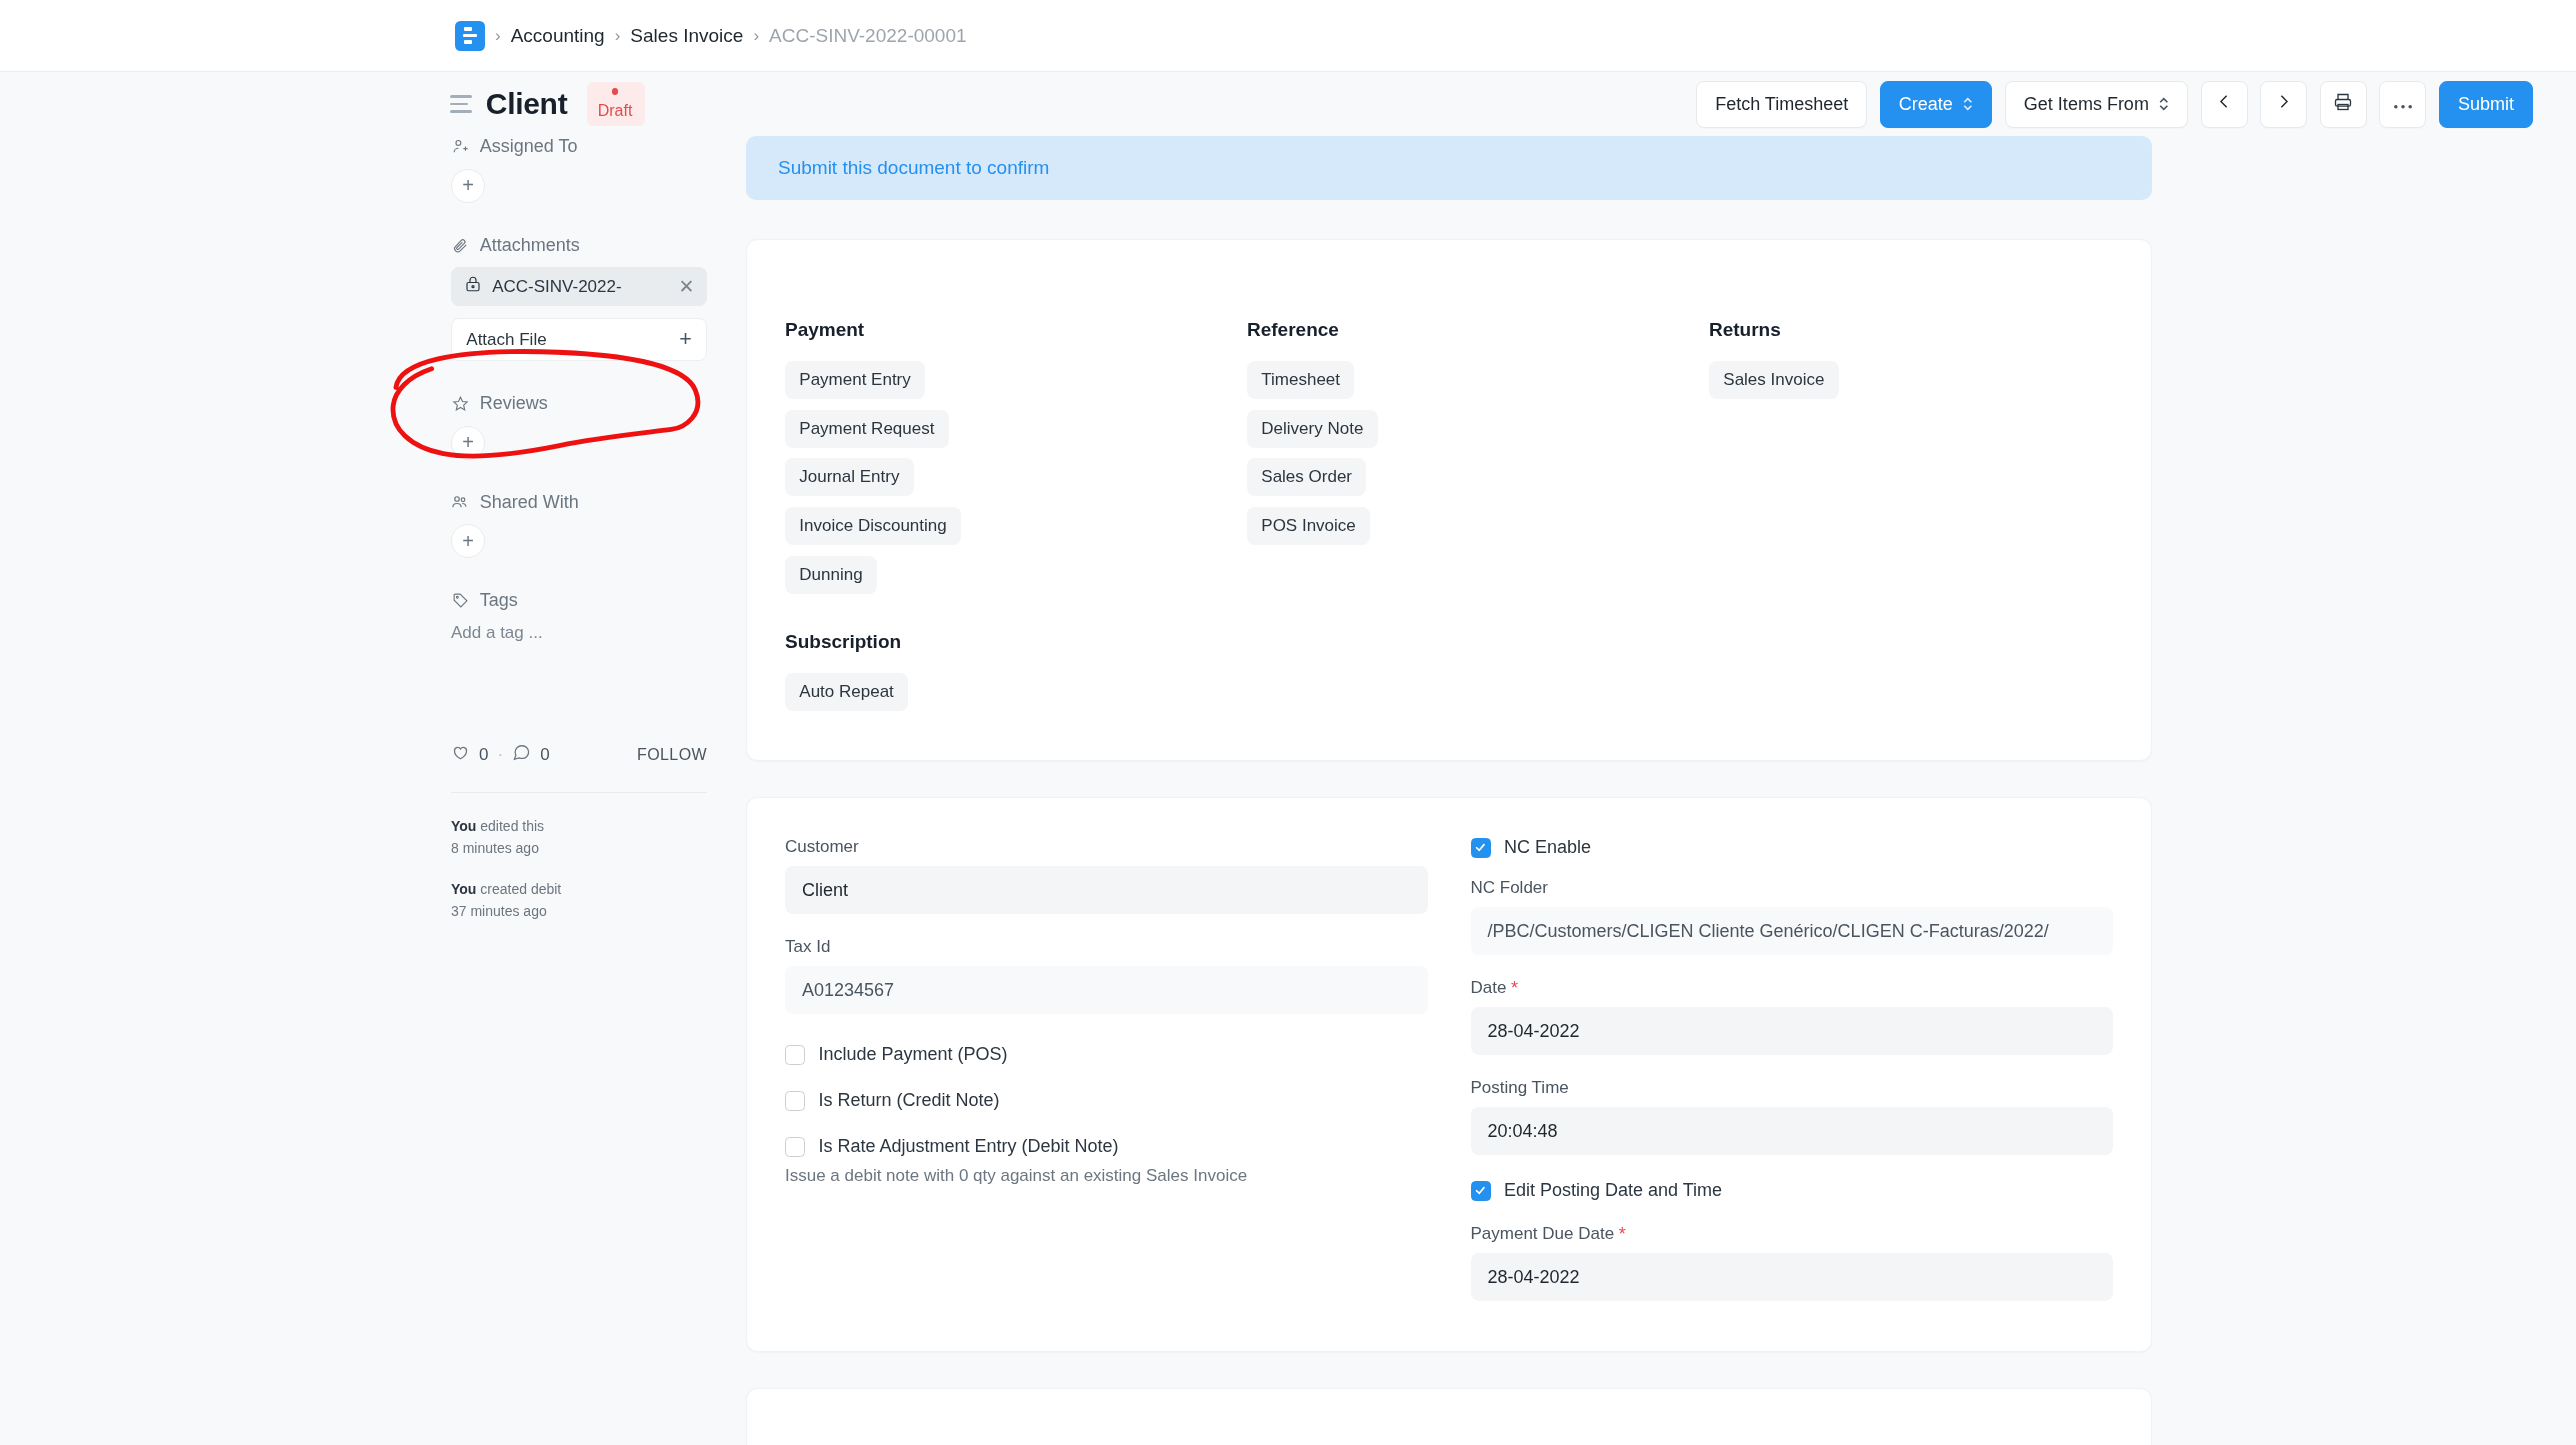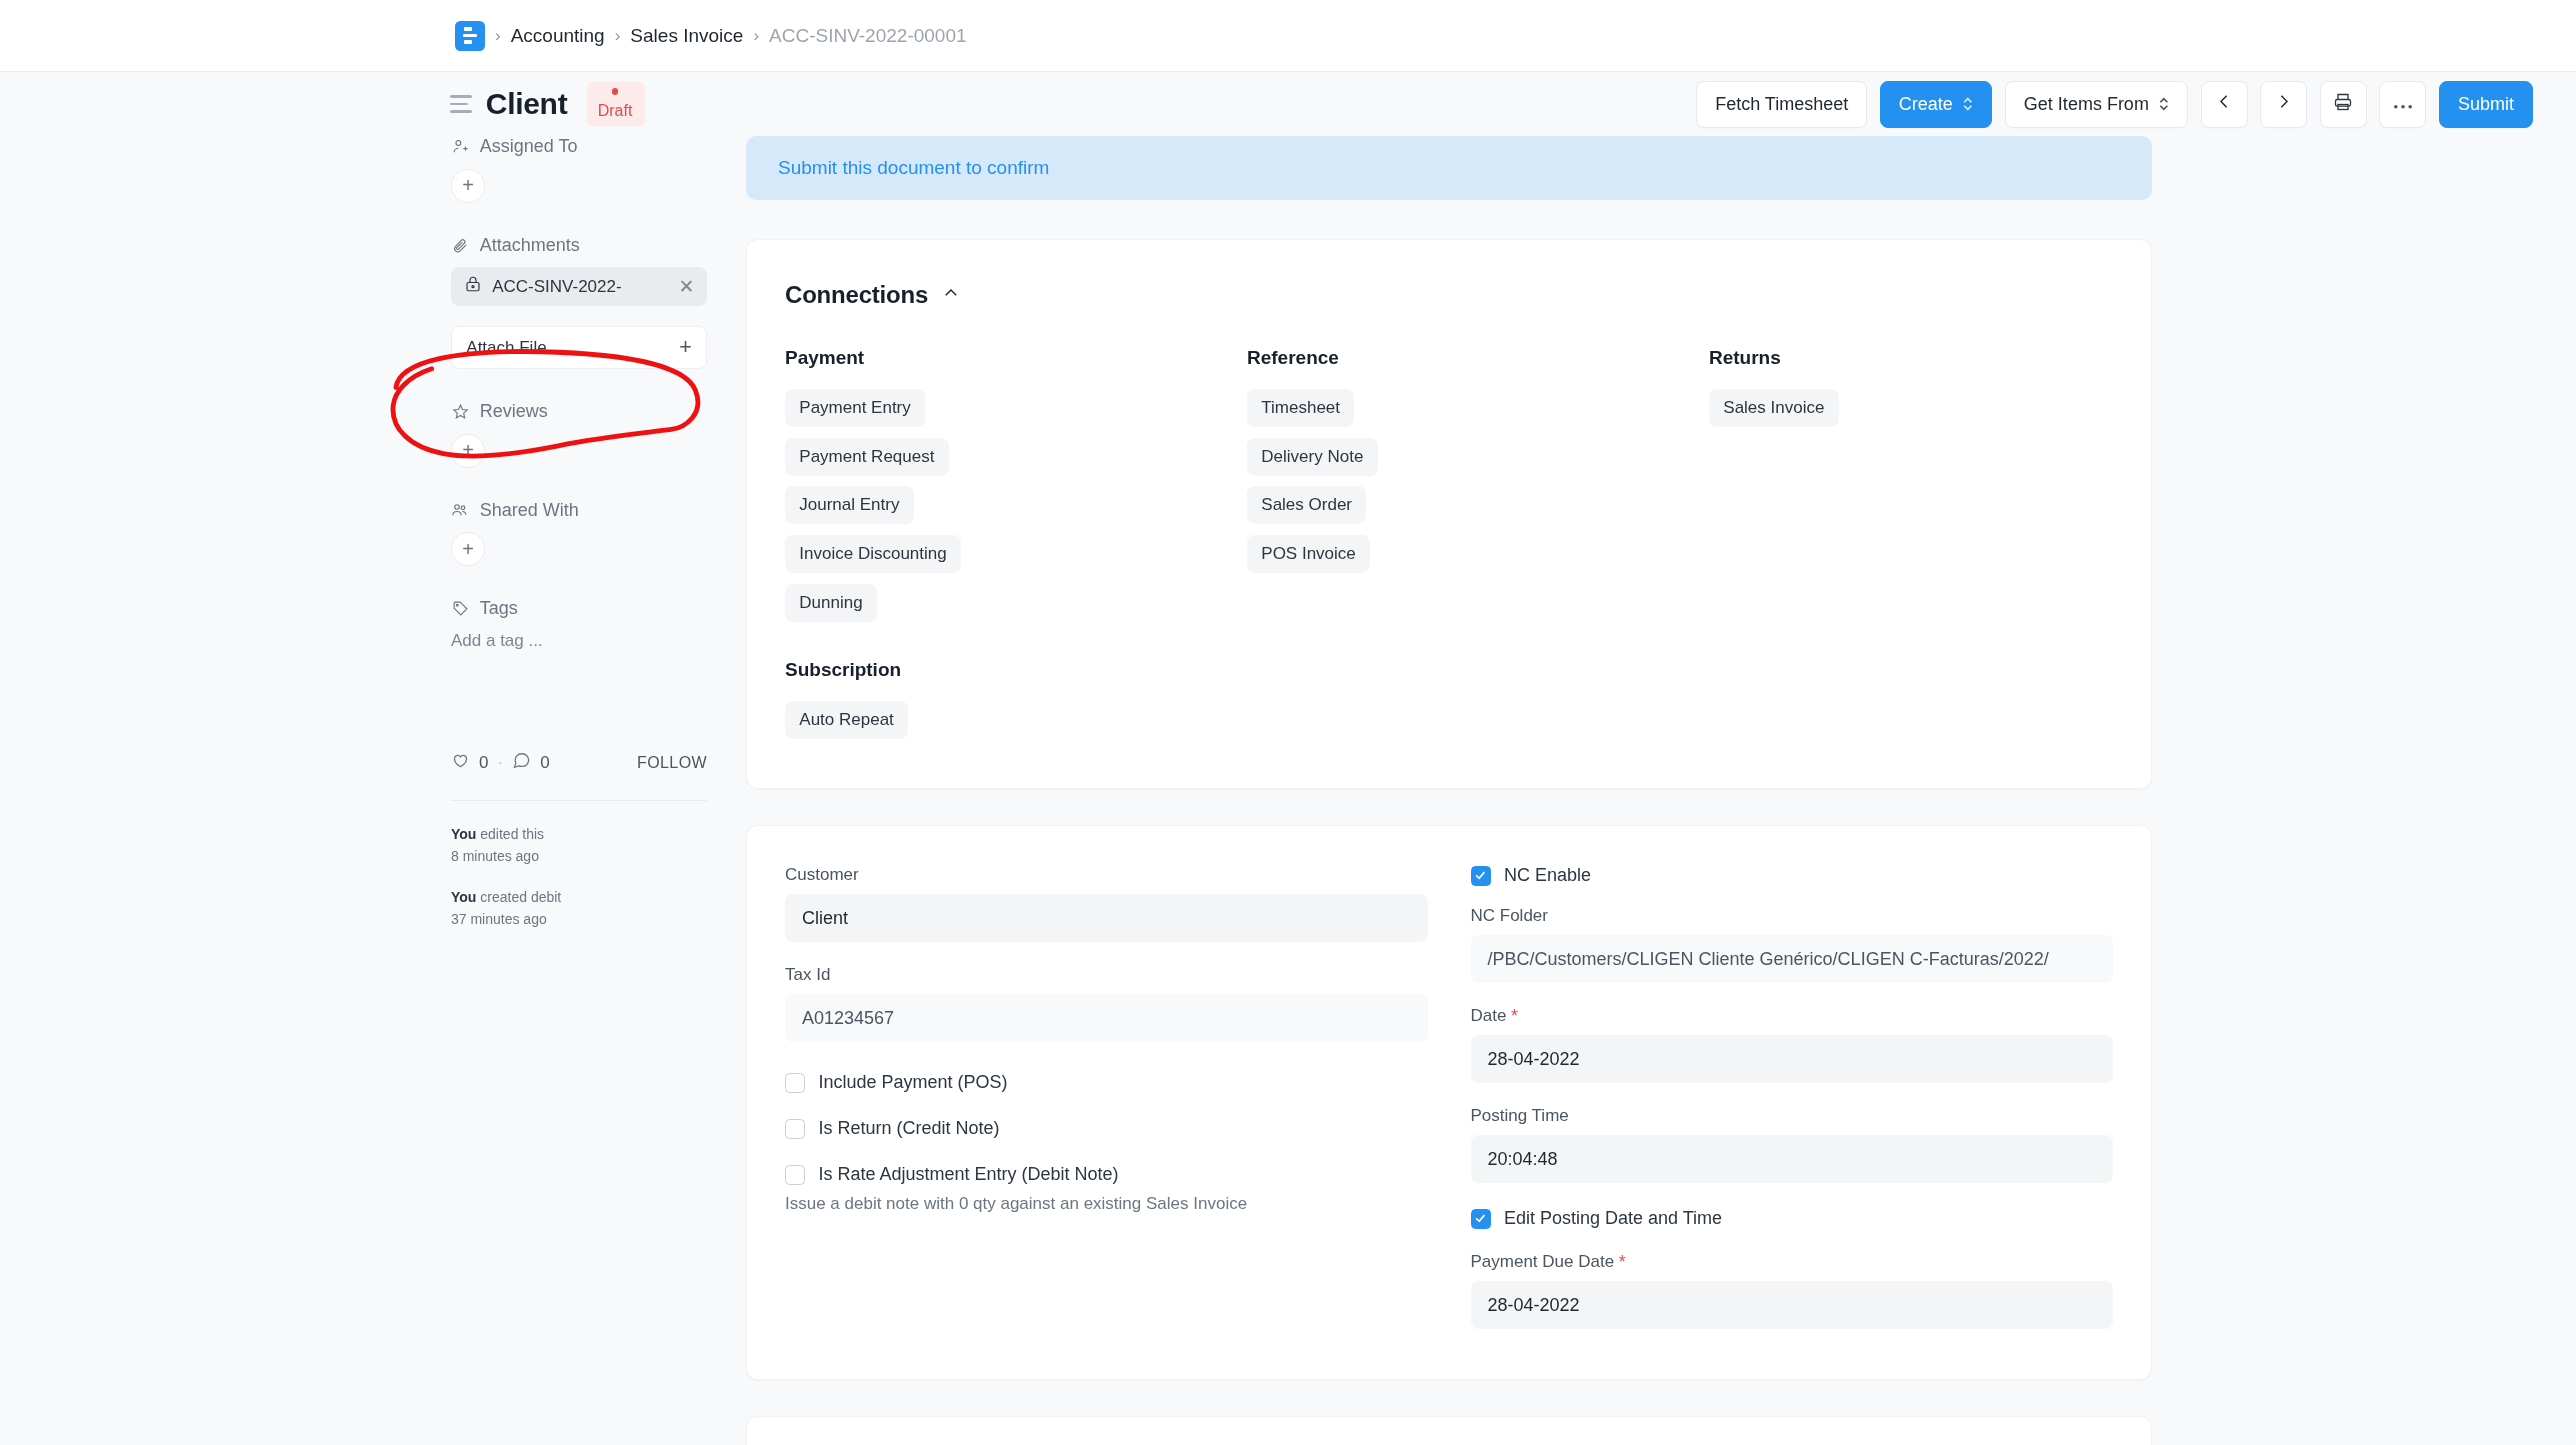--- a/index.html
+++ b/index.html
@@ -119,21 +119,21 @@
     width: 34px; height: 34px; border-radius:50%;
     background:#ffffff; border:0.9px solid #e9ecef;
     display:flex; align-items:center; justify-content:center;
     color:#6b7680; font-size:20px; cursor:pointer;
     margin-bottom: 32px;
   }
   .attach-chip {
     width: 256px; height: 39px;
     background: #e8ecef; border-radius:8px;
     display:flex; align-items:center; gap:10.7px;
-    padding: 0 12.5px; margin-bottom: 20px;
+    padding: 0 12.5px; margin-bottom: 12px;
     font-size: 17px; color:#2b3641;
     cursor:pointer;
   }
   .attach-chip .x { margin-left:auto; color:#7b8792; font-size:19px;}
   .attach-file-btn {
     width: 256px; height: 43px;
     background:#ffffff; border:0.9px solid #eceff1; border-radius:8px;
     display:flex; align-items:center; padding: 0 14.3px;
     font-size:17px; color:#2b3641; cursor:pointer; margin-bottom:32px;
   }
@@ -430,28 +430,20 @@
           <span>37 minutes ago</span>
         </div>
       </div>
     </div>
 
     <div class="main">
 
       <div class="alert">Submit this document to confirm</div>
 
       <div class="card">
-        <div class="card-title">
-          <span>Connections</span>
-          <span class="chevron">
-            <svg width="18" height="18" viewBox="0 0 24 24" fill="none" stroke="#1f272e" stroke-width="1.9">
-                <polyline points="5 15 12 8 19 15"></polyline>
-              </svg>
-          </span>
-        </div>
 
         <div class="conn-cols">
           <div class="conn-col">
             <div class="conn-group-label">Payment</div>
             <div class="pill-stack">
               <span class="pill">Payment Entry</span>
               <span class="pill">Payment Request</span>
               <span class="pill">Journal Entry</span>
               <span class="pill">Invoice Discounting</span>
               <span class="pill">Dunning</span>

